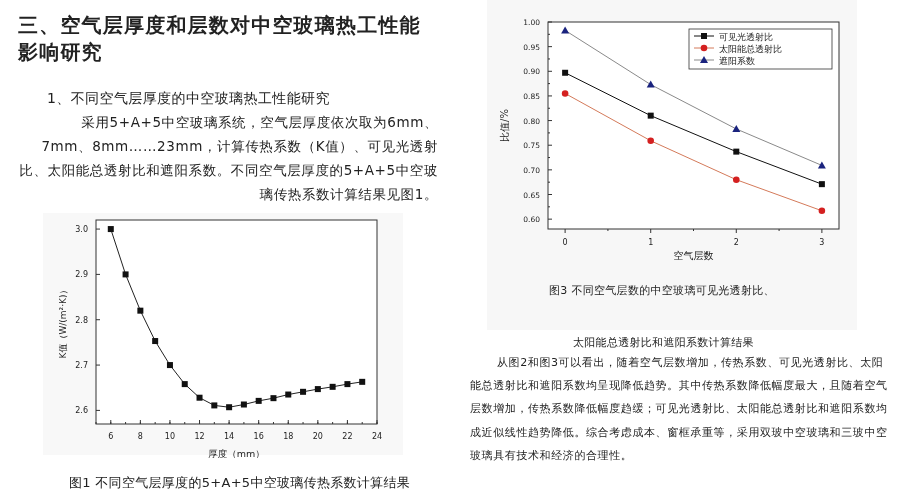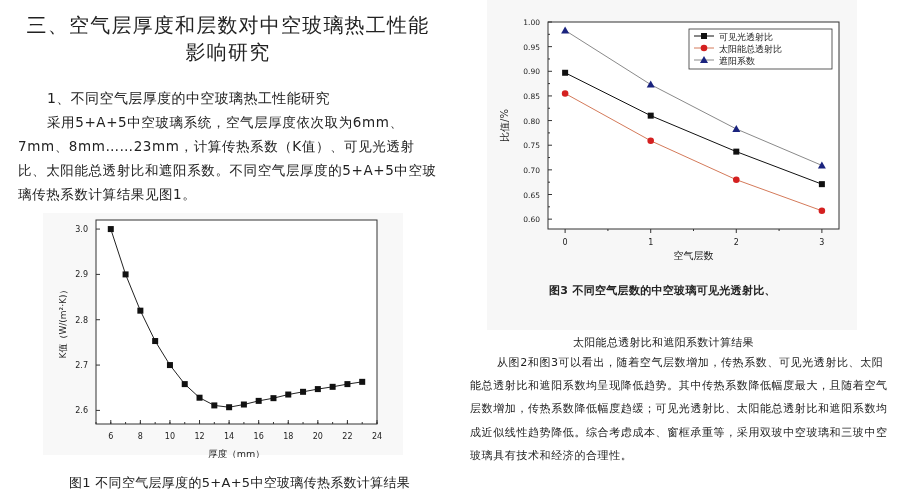--- a/index.html
+++ b/index.html
@@ -1,24 +1,24 @@
 <!DOCTYPE html>
 <html><head>
 <meta charset="utf-8">
 <style>
   html,body{margin:0;padding:0;background:#ffffff;}
   body{width:897px;height:503px;position:relative;overflow:hidden;font-family:"DejaVu Sans","Liberation Sans",sans-serif;color:#1a1a1a;}
-  .h1{position:absolute;left:18px;top:12px;width:420px;font-size:20px;line-height:27px;letter-spacing:1.2px;font-weight:400;color:#222;text-align:center;}
+  .h1{position:absolute;left:18px;top:12px;width:420px;font-size:20px;line-height:27px;letter-spacing:1.2px;font-weight:700;color:#222;}
   .sub{position:absolute;left:47px;top:90px;font-size:14px;letter-spacing:0.4px;color:#222;text-align:center;}
-  .para{position:absolute;left:18px;top:110px;width:420px;font-size:13.5px;line-height:24px;letter-spacing:0.6px;color:#222;}
+  .para{position:absolute;left:18px;top:110px;width:420px;font-size:13.5px;line-height:24px;letter-spacing:0.6px;color:#222;text-align:right;}
   .para .ind{display:inline-block;width:29px;}
   .panel1{position:absolute;left:43px;top:213px;width:360px;height:242px;background:#f8f8f8;}
   .panel2{position:absolute;left:487px;top:0px;width:370px;height:330px;background:#f7f7f7;}
   .cap1{position:absolute;left:69px;top:474px;font-size:13px;color:#222;letter-spacing:0.3px;}
-  .cap2a{position:absolute;left:549px;top:283px;font-size:11px;color:#222;letter-spacing:0.3px;font-weight:bold;}
+  .cap2a{position:absolute;left:549px;top:283px;font-size:11px;color:#222;letter-spacing:0.3px;}
   .cap2b{position:absolute;left:573px;top:307px;font-size:11px;color:#222;letter-spacing:0.3px;margin-top:28px;}
   .para2{position:absolute;left:470px;top:351px;width:420px;font-size:11px;line-height:23.2px;letter-spacing:0.6px;color:#222;}
   .para2 .ind{display:inline-block;width:27px;}
   svg text{font-family:"DejaVu Sans","Liberation Sans",sans-serif;}
 </style>
 </head>
 <body>
 
 <div class="h1">三、空气层厚度和层数对中空玻璃热工性能影响研究</div>
 <div class="sub">1、不同空气层厚度的中空玻璃热工性能研究</div>

